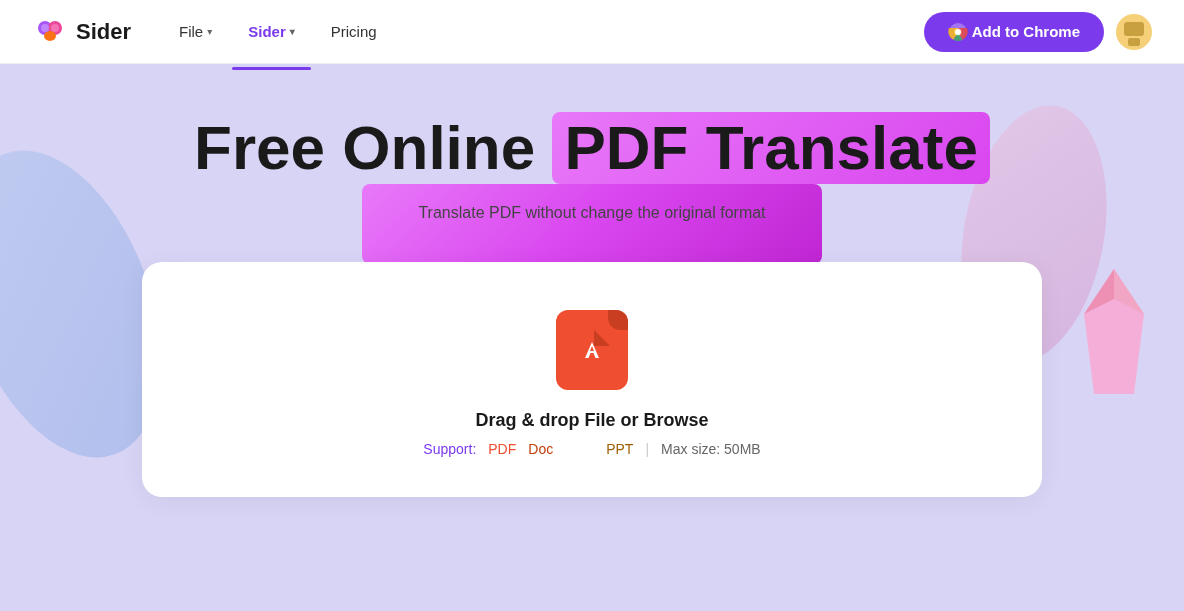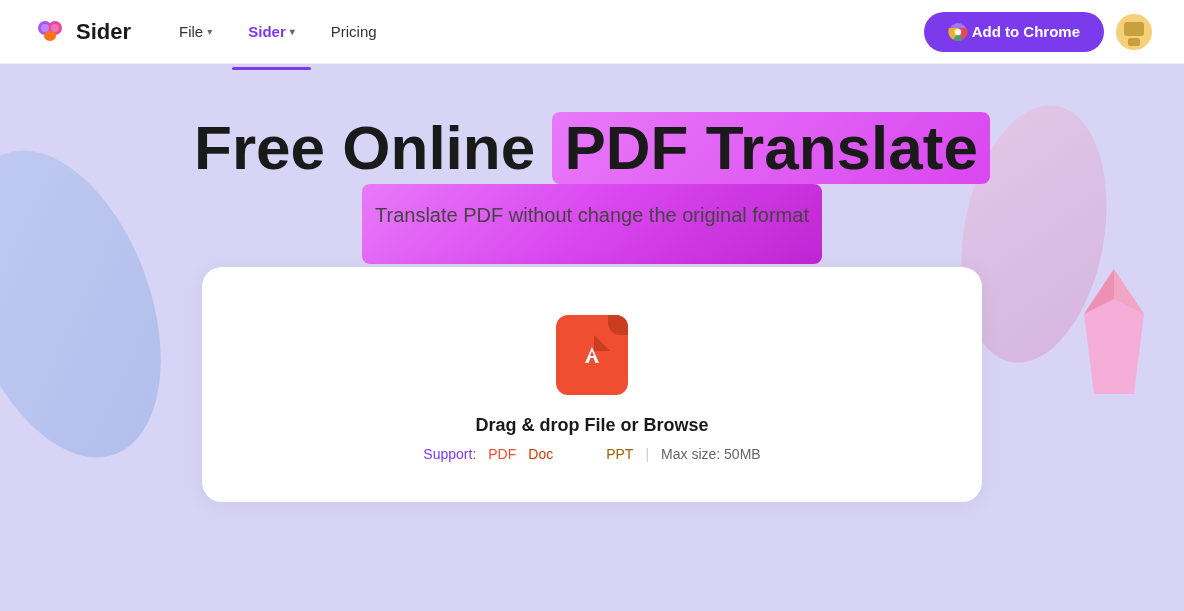--- a/index.html
+++ b/index.html
@@ -163,34 +163,34 @@
       margin-bottom: 20px;
     }
     .hero-title .highlight {
       color: #1a1a1a;
       background: linear-gradient(135deg, #e879f9, #d946ef);
       padding: 2px 12px;
       border-radius: 8px;
       display: inline-block;
     }
     .hero-subtitle {
-      font-size: 20px;
+      font-size: 16px;
       color: #444;
       text-align: center;
       margin-bottom: 40px;
       position: relative;
       z-index: 1;
     }
 
     
     .upload-box {
       background: #fff;
       border-radius: 20px;
       padding: 48px 40px 40px;
-      width: 780px;
+      width: 900px;
       display: flex;
       flex-direction: column;
       align-items: center;
       position: relative;
       z-index: 1;
       box-shadow: 0 4px 24px rgba(0,0,0,0.06);
     }
     .pdf-icon-container {
       width: 72px;
       height: 80px;

